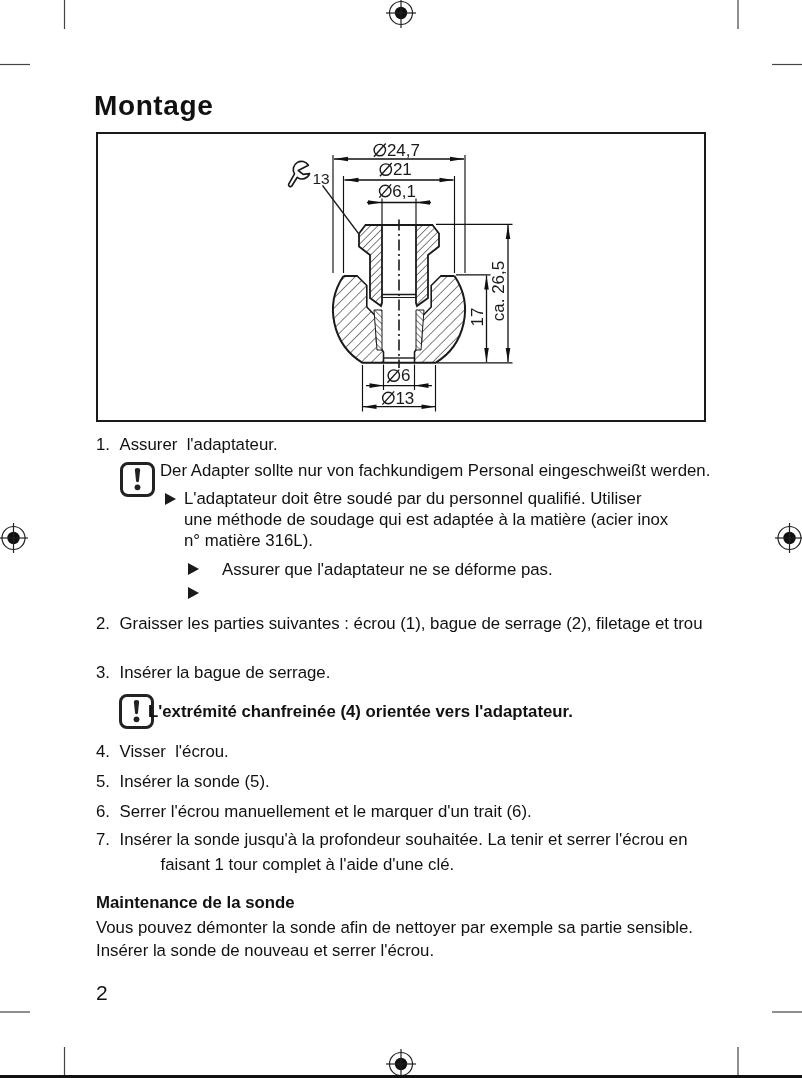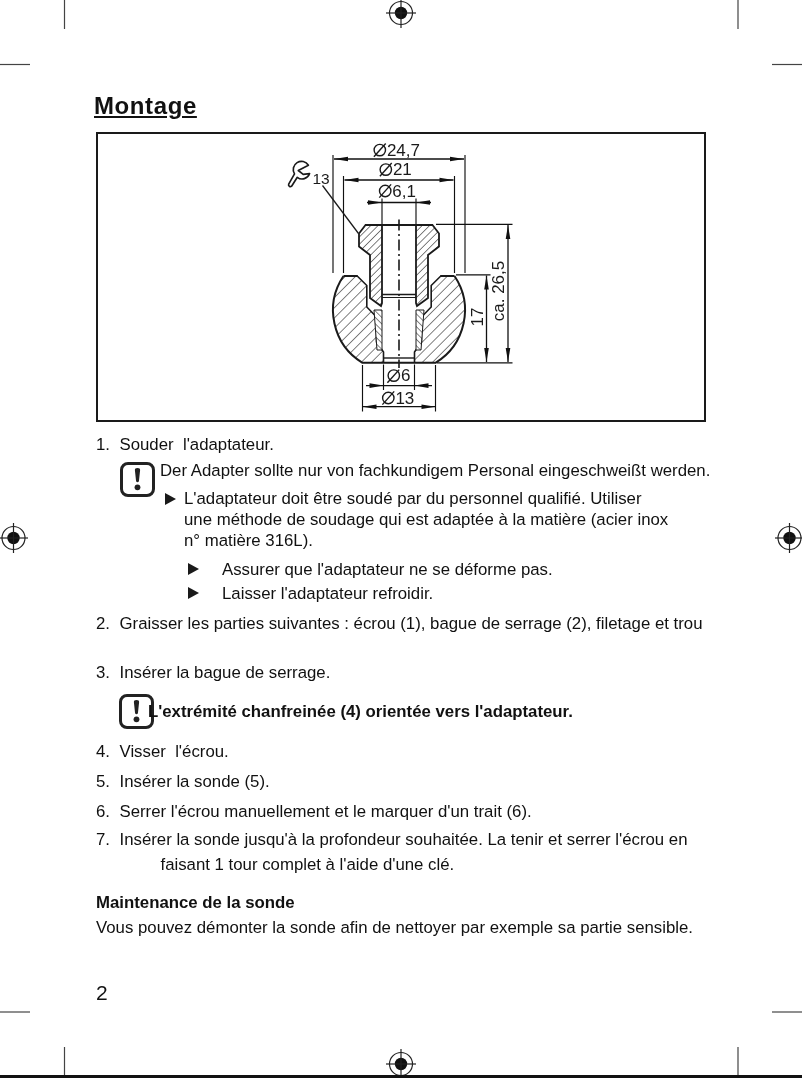--- a/index.html
+++ b/index.html
@@ -195,25 +195,25 @@
 
   <g stroke="#1a1a1a" stroke-width="1.65" fill="#fff" stroke-linejoin="round" stroke-linecap="round">
     <path d="M288.7,184.1 L294.5,173.9 A7.9,7.9 0 1 1 308.4,165.2 L298.3,170.5 L303.2,174.4 L309.6,173.6 A7.9,7.9 0 0 1 297.3,177.3 L291.6,186.2 A1.85,1.85 0 0 1 288.7,184.1 Z"></path>
   </g>
 
   <text x="312.5" y="183.5" font-size="15.5" fill="#1a1a1a">13</text>
 
   <line x1="322.5" y1="185.5" x2="358.5" y2="233.5" stroke="#1a1a1a" stroke-width="1.3"></line>
 </svg>
 
-<div class="ln b" style="left:94px;top:94.1px;font-size:24px;line-height:23.7px;letter-spacing:0.6px;text-decoration:underline;">Montage</div>
+<div class="ln b" style="left:94px;top:94.1px;font-size:28px;line-height:23.7px;letter-spacing:0.6px;">Montage</div>
 
 <div class="ln" style="left:96px;top:435.6px;">1.</div>
 
-<div class="ln" style="left:119.5px;top:435.6px;">Souder  l'adaptateur.</div>
+<div class="ln" style="left:119.5px;top:435.6px;">Assurer  l'adaptateur.</div>
 
 <div class="wicon" style="left:120px;top:462px;">
 <svg width="29" height="29" viewBox="0 0 29 29" style="left:0;top:0;">
 <path d="M14.5,2.9 C16.5,2.9 17.2,3.8 17.1,5.2 L16,15.6 C15.9,16.8 15.5,17.3 14.5,17.3 C13.5,17.3 13.1,16.8 13,15.6 L11.9,5.2 C11.8,3.8 12.5,2.9 14.5,2.9 Z" fill="#222"></path>
 <circle cx="14.5" cy="22.3" r="2.9" fill="#222"></circle>
 </svg>
 </div>
 
 <div class="ln" style="left:160px;top:461.8px;">Der Adapter sollte nur von fachkundigem Personal eingeschweißt werden.</div>
 
@@ -224,21 +224,20 @@
 <div class="ln" style="left:184px;top:510.8px;">une méthode de soudage qui est adaptée à la matière (acier inox</div>
 
 <div class="ln" style="left:184px;top:531.8px;">n° matière 316L).</div>
 
 <div class="tri" style="left:188.2px;top:563.2px;"></div>
 
 <div class="ln" style="left:222px;top:561.4px;">Assurer que l'adaptateur ne se déforme pas.</div>
 
 <div class="tri" style="left:188.2px;top:586.6px;"></div>
 
-<div class="ln" style="left:222px;top:584.5px;">Laisser l'adaptateur refroidir.</div>
 
 <div class="ln" style="left:96px;top:614.5px;">2.</div>
 
 <div class="ln" style="left:119.5px;top:614.5px;">Graisser les parties suivantes : écrou (1), bague de serrage (2), filetage et trou</div>
 
 
 <div class="ln" style="left:96px;top:664.2px;">3.</div>
 
 <div class="ln" style="left:119.5px;top:664.2px;">Insérer la bague de serrage.</div>
 
@@ -266,16 +265,17 @@
 <div class="ln" style="left:96px;top:831.1px;">7.</div>
 
 <div class="ln" style="left:119.5px;top:831.1px;">Insérer la sonde jusqu'à la profondeur souhaitée. La tenir et serrer l'écrou en</div>
 
 <div class="ln" style="left:119.5px;top:856.0px;margin-left:41px;">faisant 1 tour complet à l'aide d'une clé.</div>
 
 <div class="ln b" style="left:96px;top:893.6px;">Maintenance de la sonde</div>
 
 <div class="ln" style="left:96px;top:918.6px;">Vous pouvez démonter la sonde afin de nettoyer par exemple sa partie sensible.</div>
 
+<div class="ln" style="left:96px;top:942.2px;">Insérer la sonde de nouveau et serrer l'écrou.</div>
 
 <div class="ln" style="left:96px;top:981.5px;font-size:21px;line-height:21px;">2</div>
 
 </div>
 
 </body></html>

